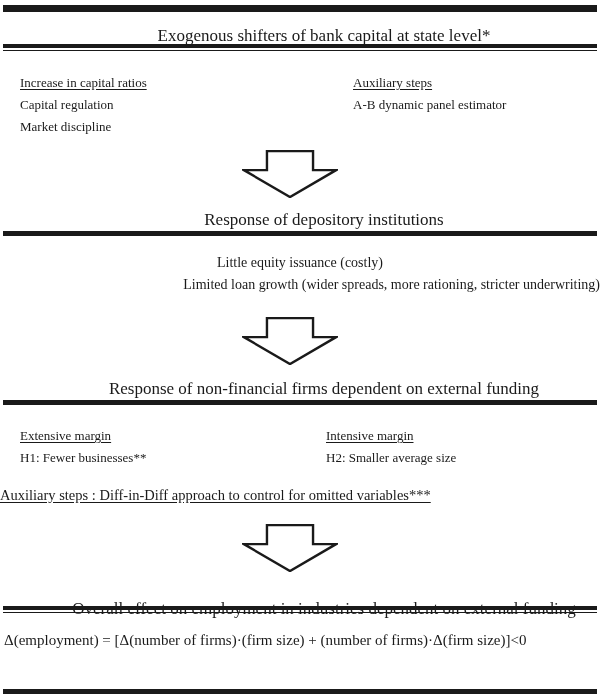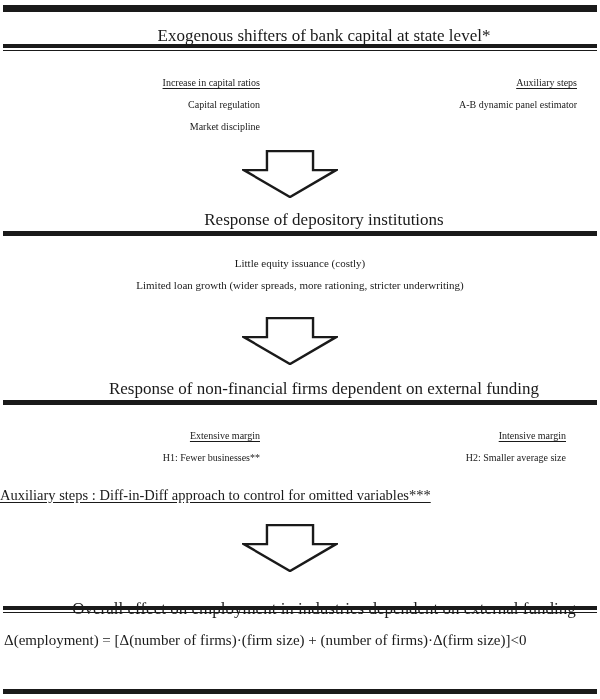--- a/index.html
+++ b/index.html
@@ -6,39 +6,39 @@
   .page {
     position:relative;
     width:600px; height:699px;
     background:#ffffff;
     font-family:"Liberation Serif", serif;
     color:#1a1a1a;
     overflow:hidden;
   }
   .centered { position:absolute; left:0; width:600px; text-align:center; }
   .heading { font-size:17px; line-height:16px;padding-left:24px; }
-  .body-line { font-size:11px; line-height:16px; }
+  .body-line { font-size:14px; line-height:16px; }
   .bar { position:absolute; left:3px; width:594px; background:#1a1a1a; }
   .bar-top { top:5px; height:7px; }
   .bar-mid2 { top:231px; height:5px; }
   .bar-mid3 { top:400px; height:5px; }
   .bar-bottom { top:689px; height:5px; }
   .rule-double {
     position:absolute; left:3px; width:594px; height:2px;
     border-top:4px solid #1a1a1a;
     border-bottom:1px solid #1a1a1a;
   }
   .rule-1 { top:44px; }
   .rule-4 { top:606px; }
   .col {
-    position:absolute; width:240px; text-align:right;
-    font-size:10px; line-height:22px;
+    position:absolute; width:240px; text-align:left;
+    font-size:13px; line-height:22px;
   }
   .col-left  { left:20px; }
-  .col-right-1 { left:337px; }
+  .col-right-1 { left:353px; }
   .col-right-3 { left:326px; }
   .u { text-decoration:underline; text-underline-offset:2px; }
   .arrow { position:absolute; left:242px; width:96px; height:48px; }
   .aux-line {
     position:absolute; left:0; width:600px; top:487px;
     font-size:14.5px;
   }
   .equation {
     position:absolute; left:4px; top:632px; width:590px;
     font-size:15px; white-space:nowrap;
@@ -65,21 +65,21 @@
   </div>
 
   <svg class="arrow" style="top:150px;" viewBox="0 0 98 50">
     <polygon points="25,1 73,1 73,21 97,21 49,49 1,21 25,21" fill="#ffffff" stroke="#1a1a1a" stroke-width="2.5" stroke-linejoin="miter"></polygon>
   </svg>
 
   <div class="centered heading" style="top:212px;">Response of depository institutions</div>
   <div class="bar bar-mid2"></div>
 
   <div class="centered body-line" style="top:255px;">Little equity issuance (costly)</div>
-  <div class="centered body-line" style="top:277px;">Limited loan growth (wider spreads, more rationing, stricter underwriting)</div>
+  <div class="centered body-line" style="top:277px;text-align:right;">Limited loan growth (wider spreads, more rationing, stricter underwriting)</div>
 
   <svg class="arrow" style="top:317px;" viewBox="0 0 98 50">
     <polygon points="25,1 73,1 73,21 97,21 49,49 1,21 25,21" fill="#ffffff" stroke="#1a1a1a" stroke-width="2.5" stroke-linejoin="miter"></polygon>
   </svg>
 
   <div class="centered heading" style="top:381px;">Response of non-financial firms dependent on external funding</div>
   <div class="bar bar-mid3"></div>
 
   <div class="col col-left" style="top:425px;">
     <div class="u">Extensive margin</div>

